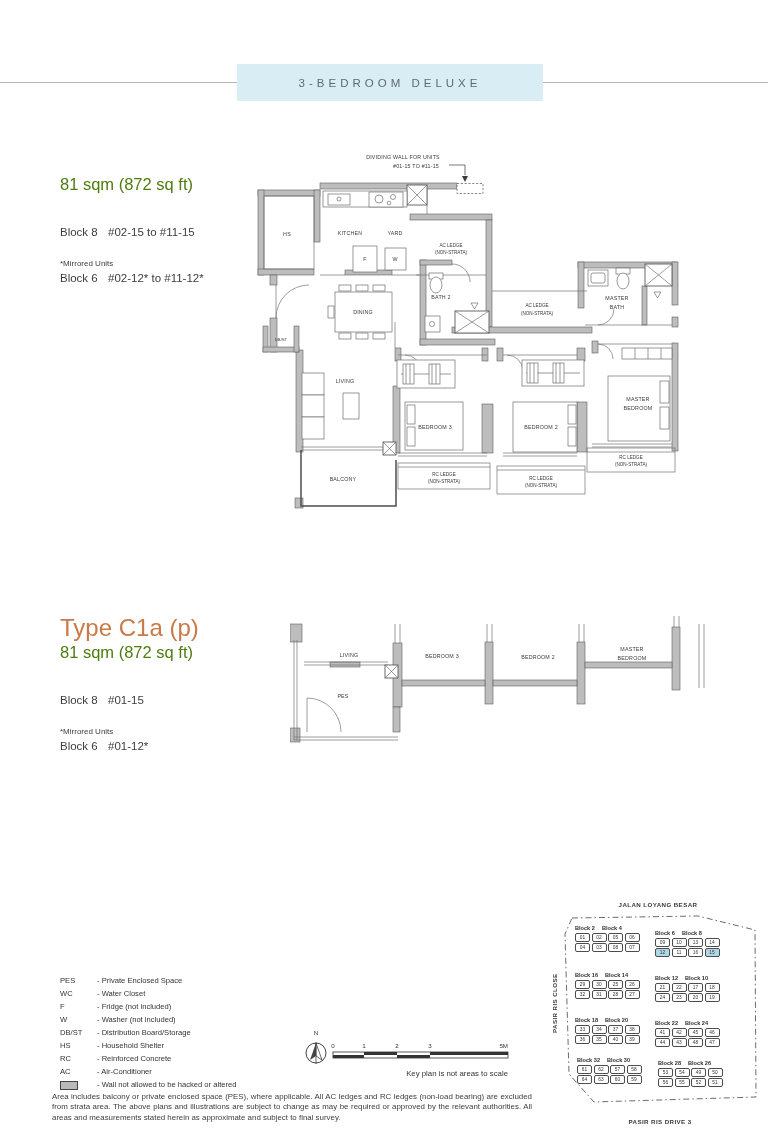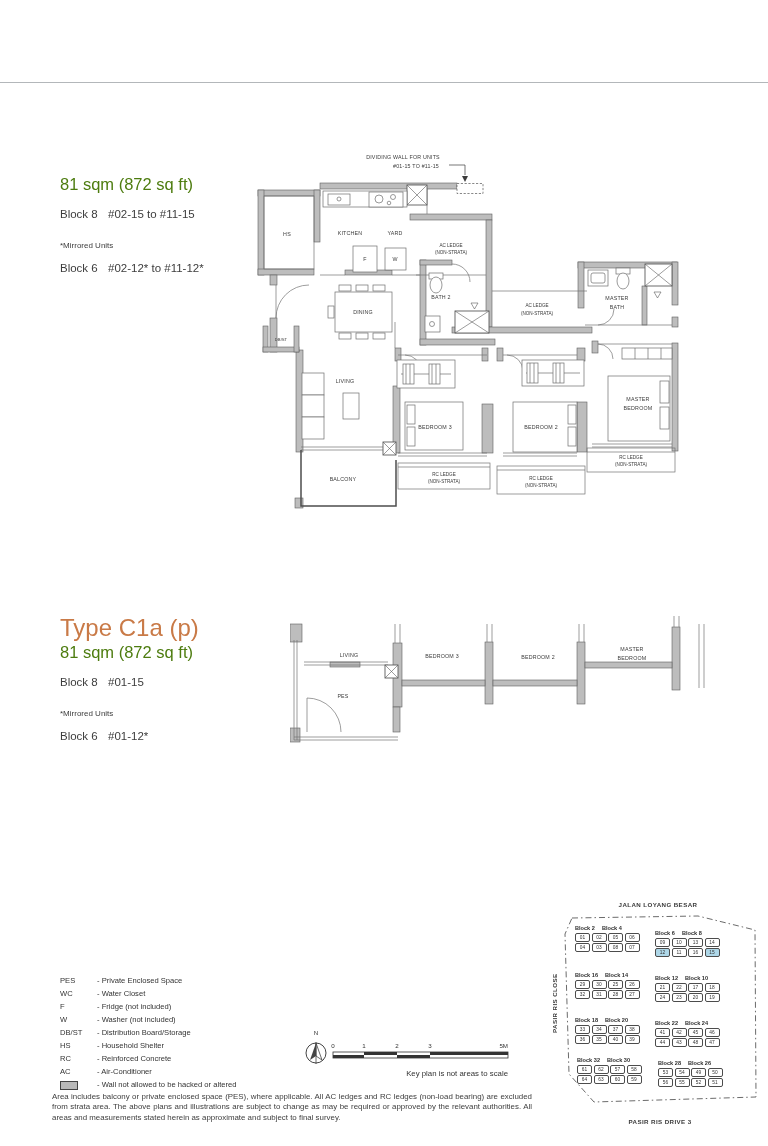--- a/index.html
+++ b/index.html
@@ -7,23 +7,23 @@
         font-family:"Liberation Sans",sans-serif;color:#3d3d3d}
   .abs{position:absolute}
   .hrule{position:absolute;left:0;top:82px;width:768px;height:1px;background:#b3b7ba}
   .banner{position:absolute;left:237px;top:64px;width:306px;height:37px;background:#d9edf4;
           display:flex;align-items:center;justify-content:center}
   .banner span{font-size:11.5px;letter-spacing:4px;color:#5d6a74;font-weight:500}
   .type-info{position:absolute;left:60px}
   #info1{top:174px} #info2{top:614px}
   .type-title{font-size:24px;color:#c97a47}
   .type-area{font-size:16.5px;color:#4d7c0f;margin-top:1px}
-  .block-line{font-size:11.5px;color:#3d3d3d;margin-top:14px}
+  .block-line{font-size:11.5px;color:#3d3d3d;margin-top:32px}
   .block-line .blk{display:inline-block;width:48px}
-  .block-line.second{margin-top:12px}
+  .block-line.second{margin-top:4px}
   .mirrored{font-size:8px;color:#3d3d3d;margin-top:21px}
 
   svg text{font-family:"Liberation Sans",sans-serif}
   .pt{font-size:5.3px;fill:#3a3a3a;letter-spacing:.2px}
   .ps{font-size:4.6px;fill:#3a3a3a}
   .t4{font-size:4.2px;fill:#3a3a3a}
   .mid{text-anchor:middle}
   .wl rect{fill:#bdbdbd;stroke:#606060;stroke-width:.6}
   .ln line,.ln rect,.ln path{fill:none;stroke:#747474;stroke-width:.7}
   .fx rect,.fx circle,.fx ellipse{fill:#fff;stroke:#6e6e6e;stroke-width:.7}
@@ -50,20 +50,23 @@
   .note{position:absolute;left:338px;top:1069px;width:170px;font-size:7.8px;color:#333;text-align:right}
   .disclaimer{position:absolute;left:52px;top:1092px;width:480px;font-size:7.9px;line-height:1.32;
               color:#3d3d3d;text-align:justify}
 </style>
 </head>
 <body>
 
 <div class="page">
 
   <div class="hrule"></div>
+  <div class="banner">
+    <span>3-BEDROOM DELUXE</span>
+  </div>
 
   <div class="type-info" id="info1">
     <div class="type-area">81 sqm (872 sq ft)</div>
     <div class="block-line">
       <span class="blk">Block 8</span><span>#02-15 to #11-15</span>
     </div>
     <div class="mirrored">*Mirrored Units</div>
     <div class="block-line second">
       <span class="blk">Block 6</span><span>#02-12* to #11-12*</span>
     </div>

